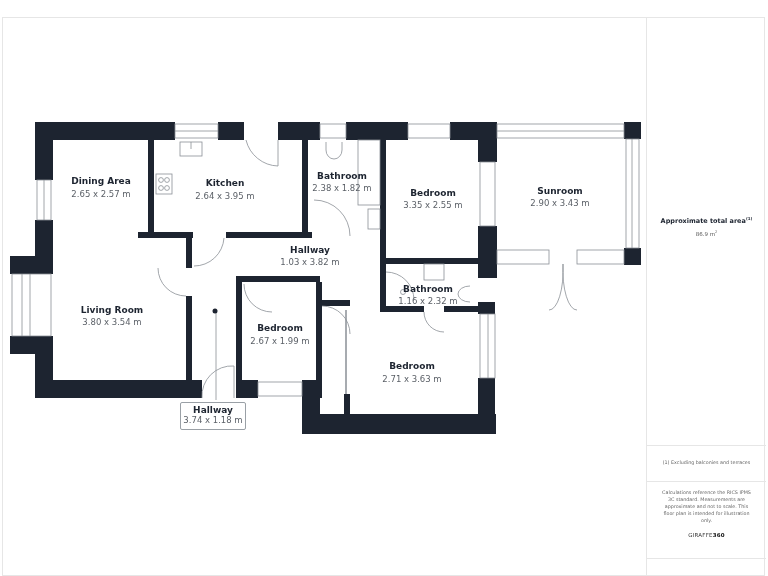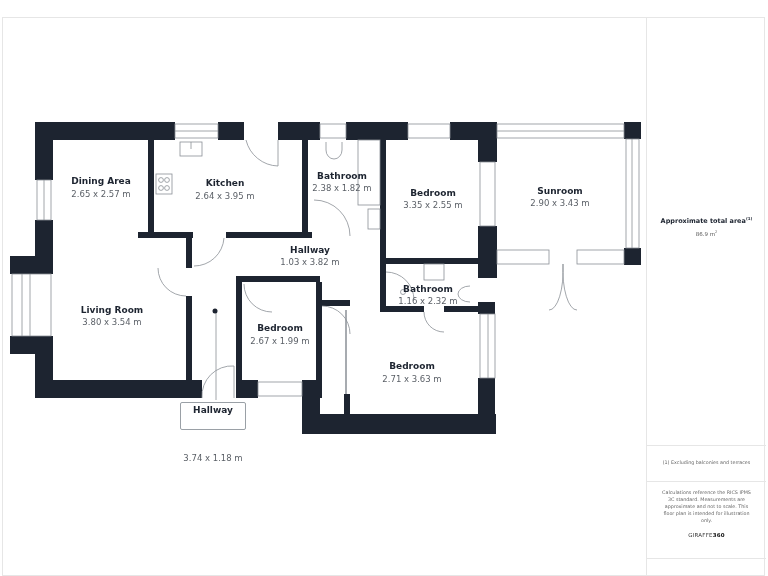--- a/index.html
+++ b/index.html
@@ -22,21 +22,21 @@
            border-bottom: 1px solid #e6e6e6; }
   .brand { margin-top: 8px; font-size: 5.5px; color: #333; letter-spacing: 0.2px; }
   .brand b { color: #111; }
   svg { position: absolute; left: 0; top: 0; }
   .rname { font-size: 9px; font-weight: bold; fill: #1d2430; }
   .rdim { font-size: 8.5px; fill: #5a5f66; }
   .hall-label { position: absolute; left: 180px; top: 402px; width: 66px; height: 28px;
                 border: 1px solid #9aa0a6; border-radius: 2px; background: #fff;
                 box-sizing: border-box; text-align: center; }
   .hall-label .n { font-size: 9px; font-weight: bold; color: #1d2430; margin-top: 2px; }
-  .hall-label .d { font-size: 8.5px; color: #5a5f66; margin-top: 38px; }
+  .hall-label .d { font-size: 8.5px; color: #5a5f66; }
 </style>
 </head>
 <body>
 
 <div class="frame"></div>
 
 <svg width="768" height="576" viewBox="0 0 768 576">
   <g fill="#1d2430">
 
     <rect x="35" y="122" width="140" height="18"></rect>

